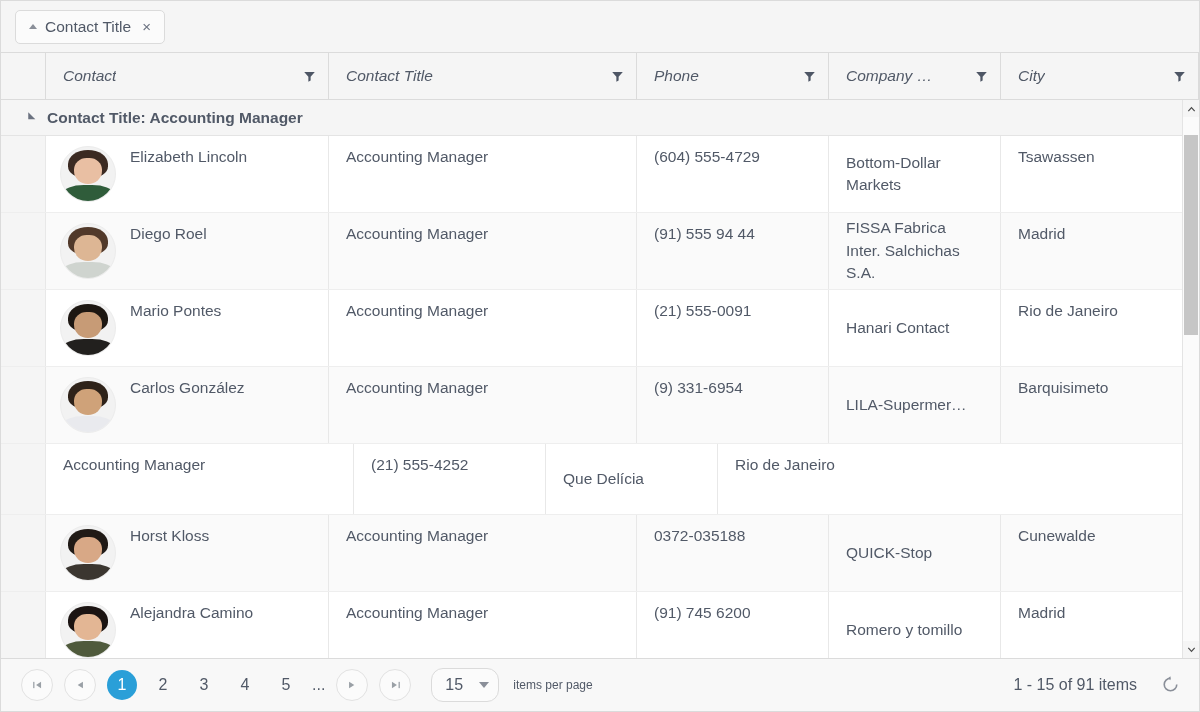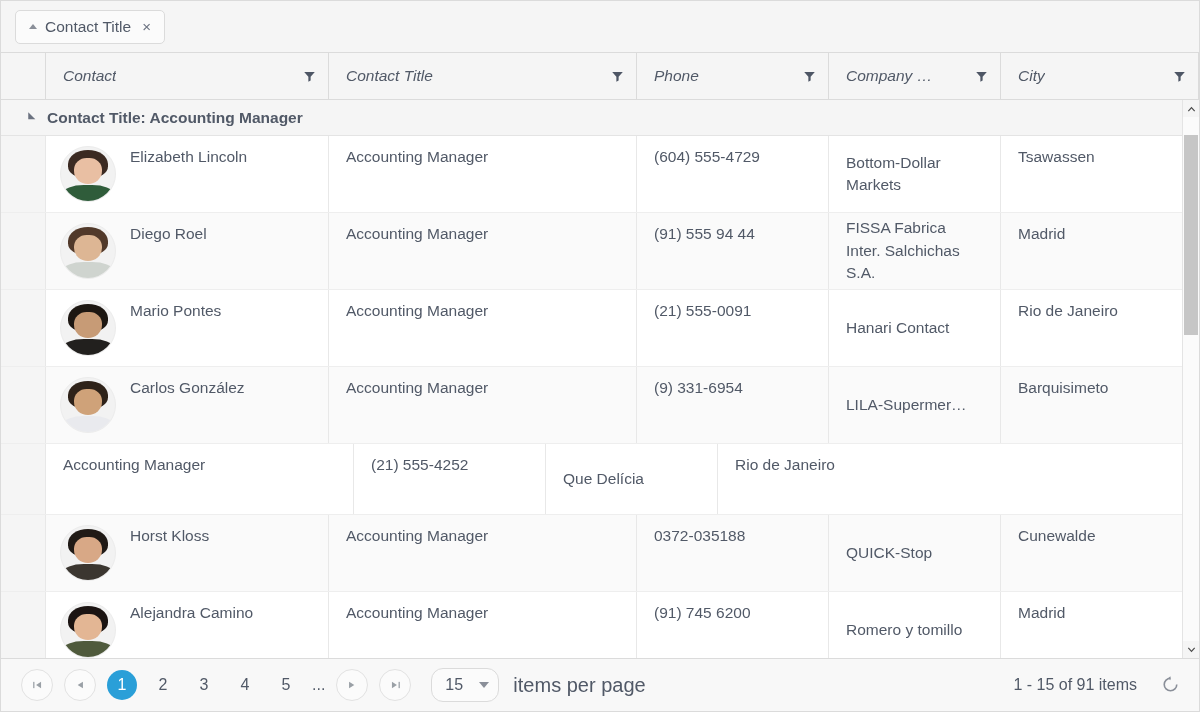--- a/index.html
+++ b/index.html
@@ -327,21 +327,21 @@
     flex: 0 0 auto;
   }
   .pg-select .caret {
     width: 0; height: 0;
     border-left: 5px solid transparent;
     border-right: 5px solid transparent;
     border-top: 6px solid #8a8f99;
   }
   .pg-ipp {
     margin-left: 14px;
-    font-size: 20px;
+    font-size: 12px;
     color: #515967;
     white-space: nowrap;
   }
   .pg-info {
     margin-left: auto;
     font-size: 16px;
     color: #515967;
     white-space: nowrap;
   }
   .pg-refresh {

